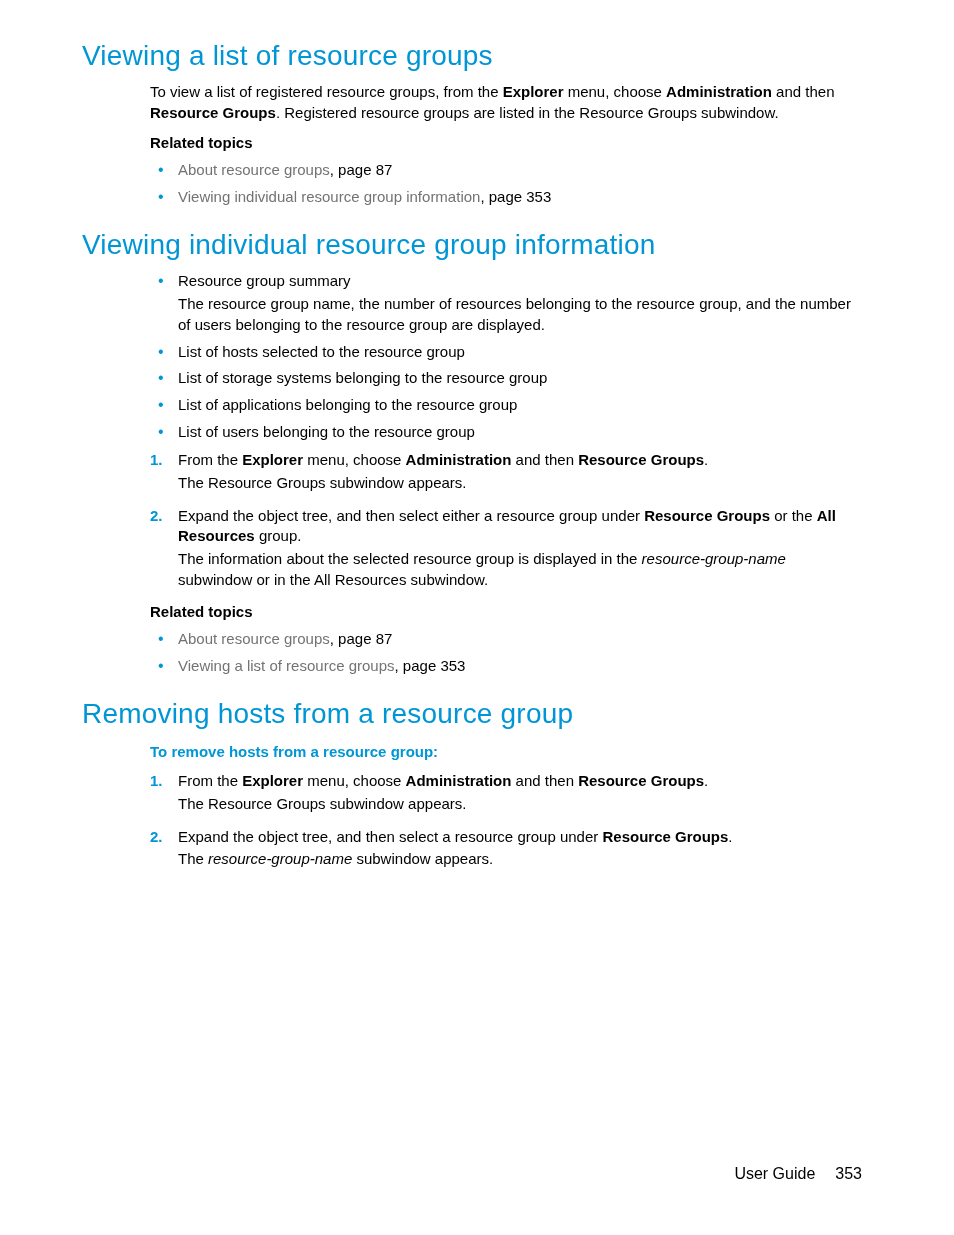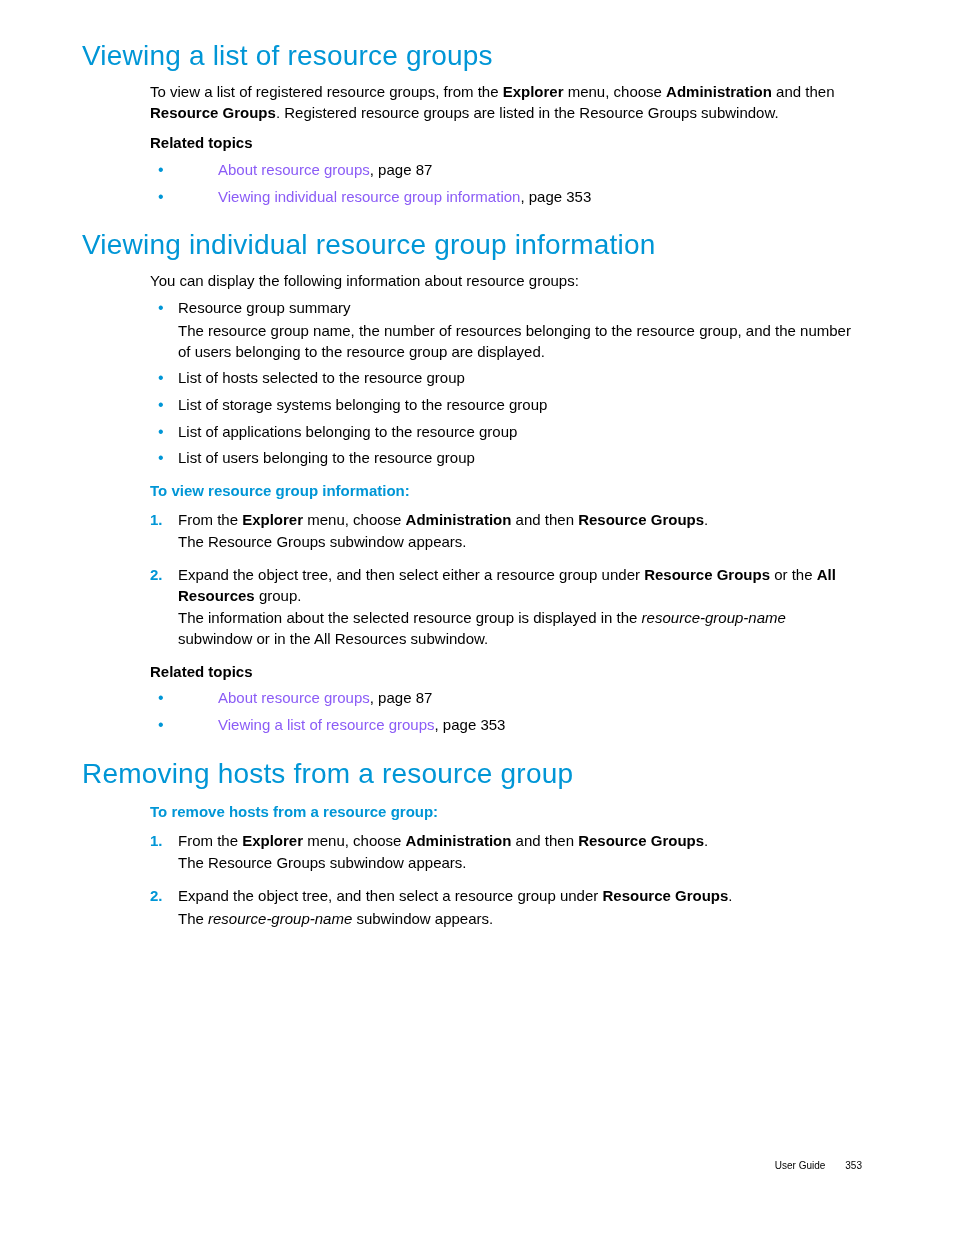--- a/index.html
+++ b/index.html
@@ -34,21 +34,21 @@
   .bold { font-weight: 700; }
   .sub-heading-bold {
     font-weight: 700;
     margin: 10px 0 6px 0;
   }
   .sub-heading-blue {
     color: #0096d6;
     font-weight: 700;
     margin: 12px 0 8px 0;
   }
-  a.link { color: #8b5cf6; text-decoration: none; margin-left: 40px; }
+  a.link { color: #737373; text-decoration: none; }
   ul.bullets {
     list-style: none;
     padding: 0;
     margin: 4px 0 8px 0;
   }
   ul.bullets > li {
     padding-left: 28px;
     position: relative;
     margin-bottom: 6px;
     line-height: 1.38;
@@ -84,23 +84,23 @@
     color: #0096d6;
     font-weight: 700;
   }
   .step-result {
     margin-top: 2px;
   }
   .italic { font-style: italic; }
   .section-gap { margin-top: 22px; }
   .footer {
     position: absolute;
-    bottom: 64px;
+    bottom: 52px;
     right: 92px;
-    font-size: 10px;
+    font-size: 16px;
   }
   .footer .pn { margin-left: 20px; }
 </style>
 </head>
 <body>
 
 <div class="page">
 
   <h2>Viewing a list of resource groups</h2>
   <div class="body-text">
@@ -109,32 +109,30 @@
     </p>
     <p class="sub-heading-bold">Related topics</p>
     <ul class="bullets">
       <li><a class="link">About resource groups</a><span>, page 87</span></li>
       <li><a class="link">Viewing individual resource group information</a><span>, page 353</span></li>
     </ul>
   </div>
 
   <h2 class="section-gap">Viewing individual resource group information</h2>
   <div class="body-text">
-    <p>You can display the following information about resource groups:</p>
     <ul class="bullets">
       <li>
         <span>Resource group summary</span>
         <div class="bullet-desc">The resource group name, the number of resources belonging to the resource group, and the number of users belonging to the resource group are displayed.</div>
       </li>
       <li>List of hosts selected to the resource group</li>
       <li>List of storage systems belonging to the resource group</li>
       <li>List of applications belonging to the resource group</li>
       <li>List of users belonging to the resource group</li>
     </ul>
-    <p class="sub-heading-blue">To view resource group information:</p>
     <ol class="steps">
       <li>
         <span>From the </span><span class="bold">Explorer</span><span> menu, choose </span><span class="bold">Administration</span><span> and then </span><span class="bold">Resource Groups</span><span>.</span>
         <div class="step-result">The Resource Groups subwindow appears.</div>
       </li>
       <li>
         <span>Expand the object tree, and then select either a resource group under </span><span class="bold">Resource Groups</span><span> or the </span><span class="bold">All Resources</span><span> group.</span>
         <div class="step-result">
           <span>The information about the selected resource group is displayed in the </span><span class="italic">resource-group-name</span><span> subwindow or in the All Resources subwindow.</span>
         </div>

